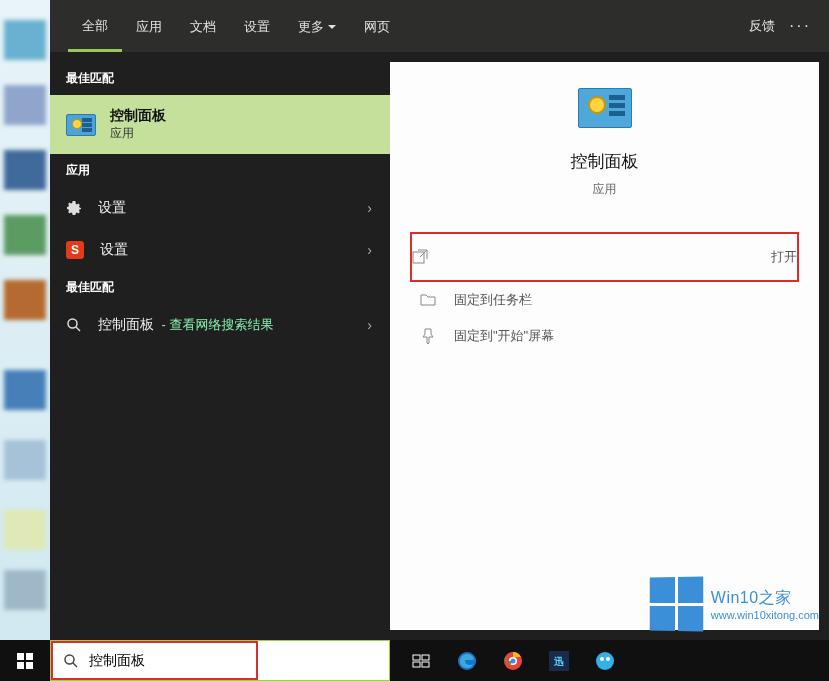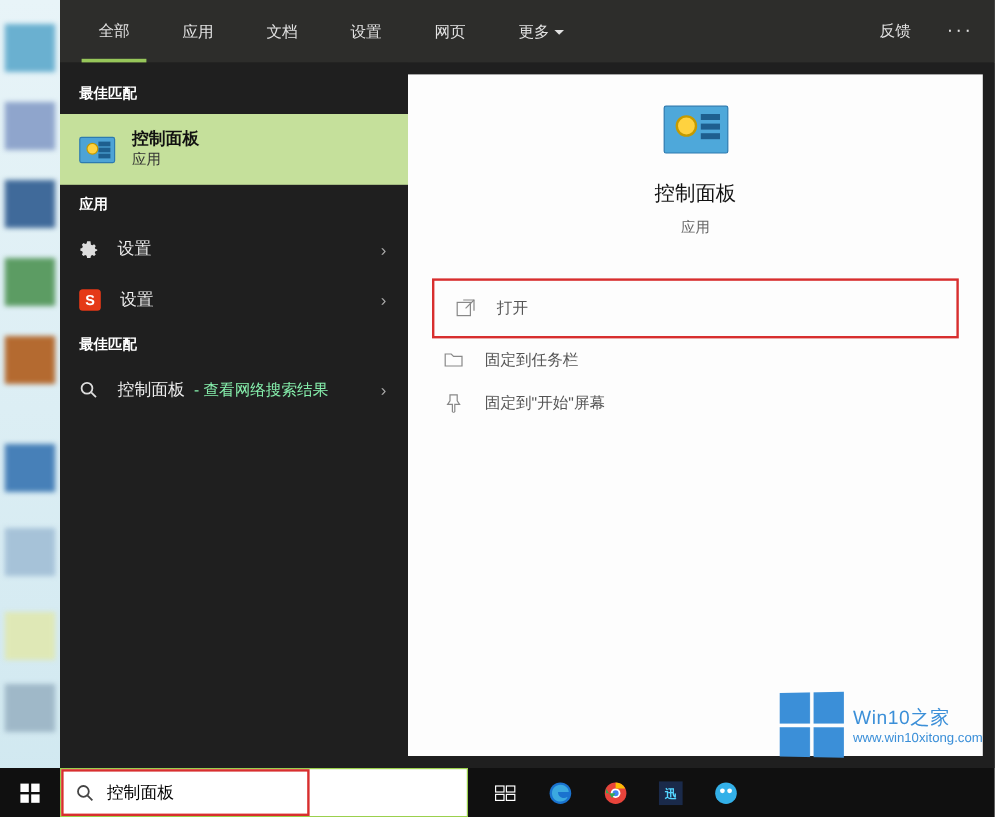--- a/index.html
+++ b/index.html
@@ -8,31 +8,31 @@
   
   .desktop-strip { position:absolute; left:0; top:0; width:50px; height:100%;
     background:linear-gradient(#e8f4f8,#d0e8f0); }
   .pixblob { position:absolute; left:4px; width:42px; height:40px; filter:blur(2px); }
   .pixblob::before,.pixblob::after{content:"";position:absolute;width:20px;height:20px;}
 
   
   .panel { position:absolute; left:50px; top:0; width:779px; height:640px; background:#1f1f1f; display:flex; flex-direction:column; }
 
   
-  .tabs { height:52px; background:#2d2d2b; display:flex; align-items:center; padding:0 18px; gap:16px; position:relative; }
+  .tabs { height:52px; background:#2d2d2b; display:flex; align-items:center; padding:0 18px; gap:0; position:relative; }
   .tab { color:#e2e2e2; font-size:13px; padding:16px 14px 14px; cursor:pointer; position:relative; }
   .tab.active { border-bottom:3px solid #97c65a; }
   .tab.more::after{ content:""; display:inline-block; margin-left:4px; border:4px solid transparent; border-top-color:#e2e2e2; transform:translateY(2px); }
   .tabs-spacer{flex:1;}
   .feedback{ color:#e2e2e2; font-size:13px; margin-right:14px; cursor:pointer;}
   .more-dots{ color:#e2e2e2; font-size:16px; letter-spacing:2px; cursor:pointer;}
 
   
   .body { flex:1; display:flex; background:#1f1f1f; }
-  .leftcol { width:290px; background:#1f1f1f; color:#e2e2e2; border-right:none; padding-top:10px; }
+  .leftcol { width:340px; background:#1f1f1f; color:#e2e2e2; border-right:none; padding-top:10px; }
   .rightcol { flex:1; background:#fdfdfd; margin:10px 10px 10px 0; }
 
   .section-hdr { font-size:12px; color:#fff; padding:8px 16px; font-weight:600;}
   .match { display:flex; align-items:center; gap:14px; padding:12px 16px; background:#c5e09b; color:#111; margin:0; }
   .match .cp-icon { width:30px; height:22px; background:#4da3d6; border:1px solid #2d7ab0; border-radius:2px; position:relative; }
   .match .cp-icon::after{content:"";position:absolute;left:5px;top:4px;width:8px;height:8px;border-radius:50%;background:#ffd23f;border:1px solid #c49a00;}
   .match .cp-icon::before{content:"";position:absolute;right:3px;top:3px;width:10px;height:4px;background:#1e5f8f;box-shadow:0 5px 0 #1e5f8f,0 10px 0 #1e5f8f;}
   .match-text .t1 { font-size:14px; font-weight:600;}
   .match-text .t2 { font-size:12px; color:#333;}
   .li { display:flex; align-items:center; gap:16px; padding:12px 16px; font-size:14px; color:#eee; cursor:pointer; position:relative; }
@@ -44,21 +44,21 @@
 
   
   .details { padding:26px 20px; }
   .big-icon { width:54px;height:40px;margin:0 auto;background:#4ea8da;border:1px solid #2d7ab0;position:relative;border-radius:2px;}
   .big-icon::after{content:"";position:absolute;left:9px;top:7px;width:14px;height:14px;border-radius:50%;background:#ffd23f;border:2px solid #c49a00;}
   .big-icon::before{content:"";position:absolute;right:6px;top:6px;width:16px;height:5px;background:#1e5f8f;box-shadow:0 8px 0 #1e5f8f,0 16px 0 #1e5f8f;}
   .big-title{ text-align:center;font-size:17px;color:#111;margin-top:22px;}
   .big-sub{ text-align:center;font-size:12px;color:#666;margin-top:8px;}
   .actions{ margin-top:34px;}
   .action{ display:flex;align-items:center;gap:18px;padding:9px 10px;font-size:13px;color:#555;cursor:pointer;}
-  .action.hl{ border:2px solid #d82e2e; padding:14px 18px;}
+  .action.hl{ border:2px solid #d82e2e; padding:14px 0;justify-content:space-between;}
   .a-ico{ width:16px;height:16px;display:inline-block;color:#888;}
 
   
   .watermark{ position:absolute; right:10px; bottom:50px; color:#3b8fd8; display:flex; align-items:center; gap:8px; font-size:14px;}
   .winlogo{ width:54px;height:54px; display:grid; grid-template-columns:1fr 1fr; grid-template-rows:1fr 1fr; gap:3px; transform:perspective(200px) rotateY(-8deg);}
   .winlogo span{ background:#3b8fd8;}
   .wm-text .l1{ font-size:16px;font-weight:500;letter-spacing:0.5px;}
   .wm-text .l2{ font-size:11px;color:#3b8fd8;}
 
   
@@ -88,22 +88,22 @@
   <div class="pixblob" style="top:510px;background:#dfe8b6;"></div>
   <div class="pixblob" style="top:570px;background:#9fb8c8;"></div>
 </div>
 
 <div class="panel">
   <div class="tabs">
     <div class="tab active">全部</div>
     <div class="tab">应用</div>
     <div class="tab">文档</div>
     <div class="tab">设置</div>
+    <div class="tab more">更多</div>
     <div class="tab">网页</div>
-    <div class="tab more">更多</div>
     <div class="tabs-spacer"></div>
     <div class="feedback">反馈</div>
     <div class="more-dots">···</div>
   </div>
 
   <div class="body">
     <div class="leftcol">
       <div class="section-hdr">最佳匹配</div>
       <div class="match">
         <span class="cp-icon"></span>

